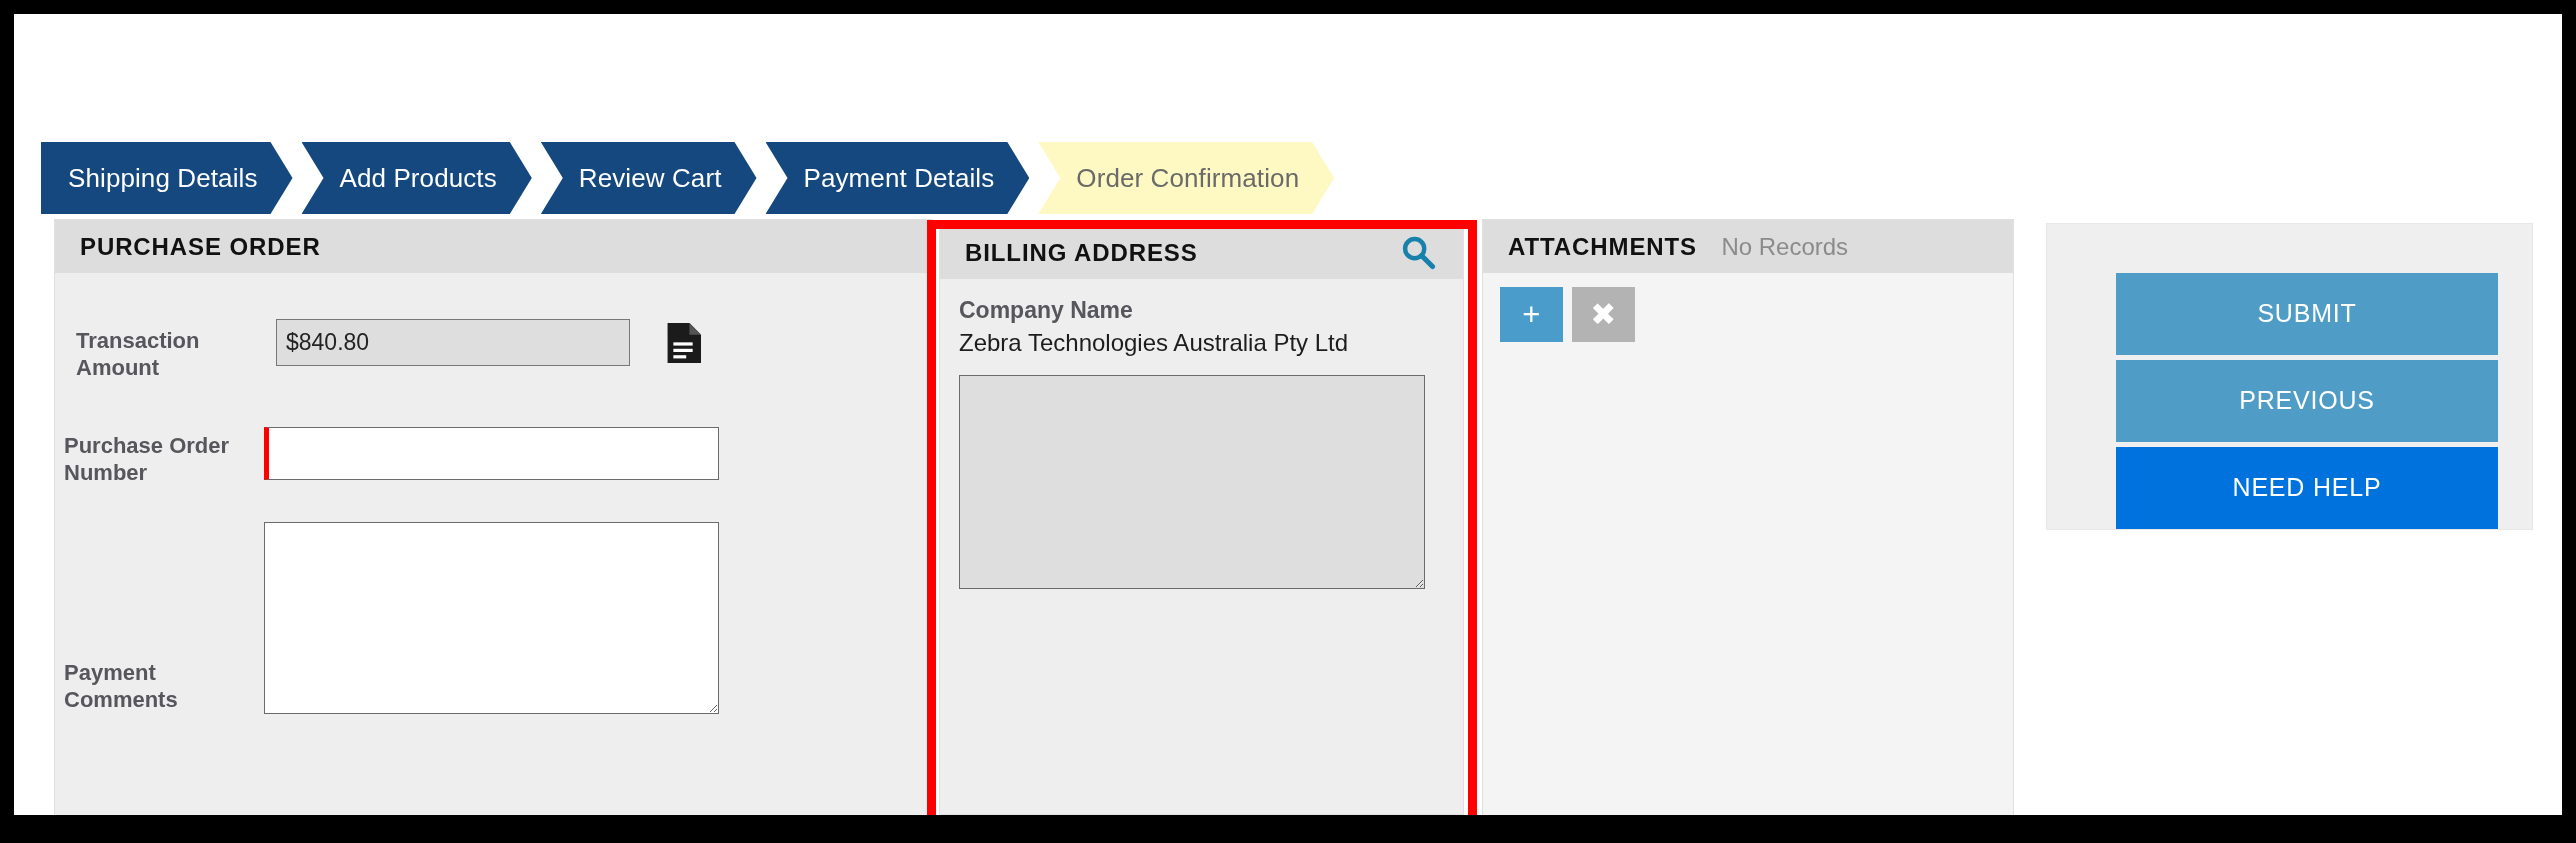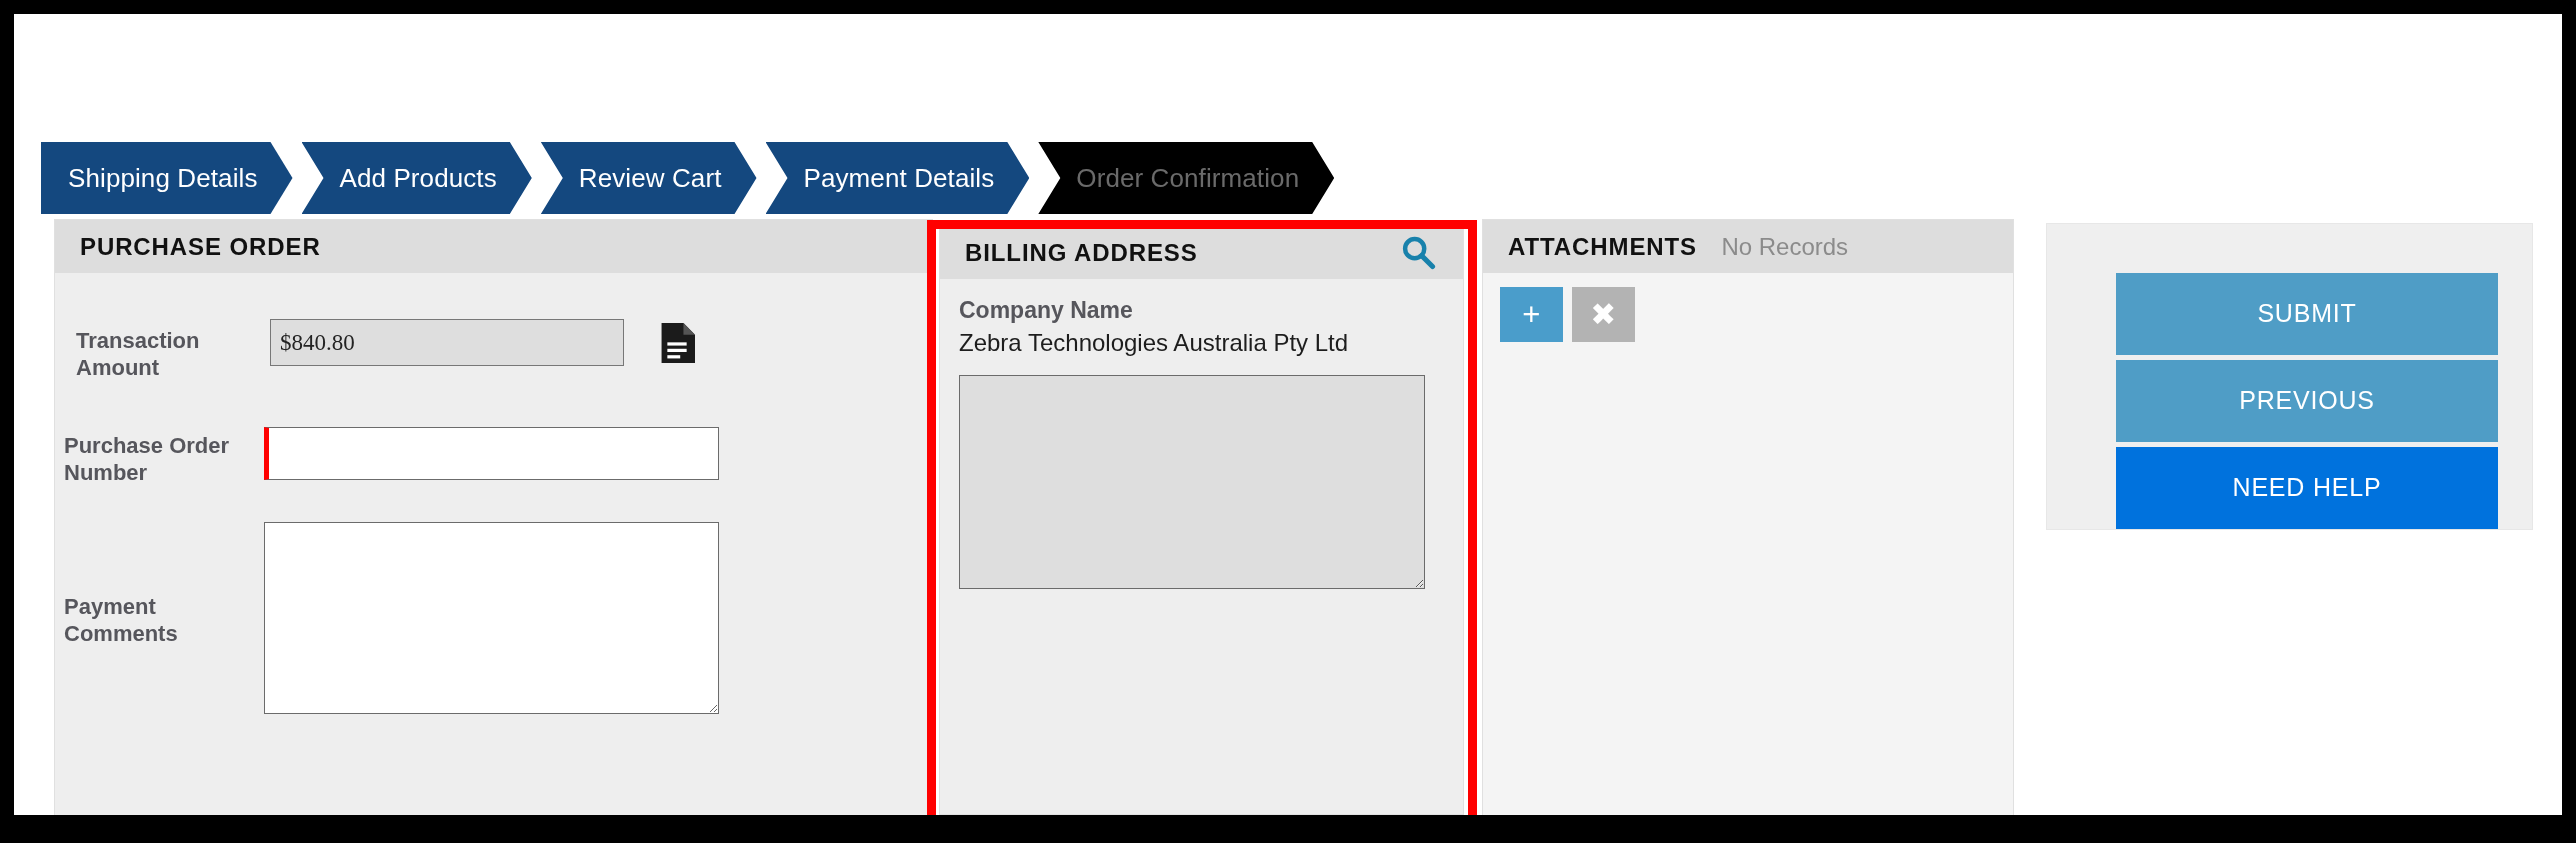--- a/index.html
+++ b/index.html
@@ -88,21 +88,21 @@
     cursor: pointer;
     padding: 0 35px 0 38px;
     margin-right: 9px;
     clip-path: polygon(0 0, calc(100% - 22px) 0, 100% 50%, calc(100% - 22px) 100%, 0 100%, 22px 50%);
   }
   .step:first-child {
     padding-left: 27px;
     clip-path: polygon(0 0, calc(100% - 22px) 0, 100% 50%, calc(100% - 22px) 100%, 0 100%);
   }
   .step.inactive {
-    background: #000000;
+    background: #fef9c3;
     color: #6a6a6a;
     margin-right: 0;
   }
 
   
   #content { position: absolute; left: 0; top: 205px; width: 2548px; height: 603px; }
 
   
   .panel {
     position: absolute;
@@ -315,38 +315,38 @@
     <div id="content">
 
       <div class="panel" id="po-panel">
         <div class="panel-head">
           <span class="panel-title">PURCHASE ORDER</span>
         </div>
         <div class="panel-body" id="po-body">
 
           <div class="form-row" style="left:21px; top:46px; width:853px; align-items:flex-start;">
             <div class="form-label" style="width:186px; padding-top:9px;">Transaction Amount</div>
-            <input class="ro-input" style="width: 354px; height: 47px; margin-left: 8px; font-family: Liberation Serif, serif;" readonly="" value="$840.80">
+            <input class="ro-input" style="width: 354px; height: 47px; margin-left: 14px;" readonly="" value="$840.80">
             <span style="margin-left:35px; margin-top:3.8px; cursor:pointer;">
               <svg class="doc-icon" viewBox="0 0 56 62" xmlns="http://www.w3.org/2000/svg" aria-hidden="true">
                 <path d="M4 0 h34 l18 18 v44 H4 Z" fill="#1b1b1b"></path>
                 <path d="M38 0 l18 18 H38 Z" fill="#555555"></path>
                 <rect x="13" y="30" width="30" height="5" fill="#ffffff"></rect>
                 <rect x="13" y="40" width="30" height="5" fill="#ffffff"></rect>
                 <rect x="13" y="50" width="20" height="5" fill="#ffffff"></rect>
               </svg>
             </span>
           </div>
 
           <div class="form-row" style="left:9px; top:154px; width:853px; align-items:flex-start;">
             <div class="form-label" style="width:186px; padding-top:6.4px;">Purchase Order Number</div>
             <input class="txt-input" style="width: 455px; height: 53px; margin-left: 14px;" value="">
           </div>
 
-          <div class="form-row" style="left:9px; top:249px; width:853px; align-items:center;">
+          <div class="form-row" style="left:9px; top:249px; width:853px; align-items:flex-end;">
             <div class="form-label" style="width:186px; padding-top:6.4px;">Payment Comments</div>
             <textarea class="txt-area" style="width: 455px; height: 192px; margin-left: 14px;" placeholder=""></textarea>
           </div>
 
         </div>
       </div>
 
       <div class="panel" id="ba-panel">
         <div class="panel-head">
           <span class="panel-title">BILLING ADDRESS</span>

